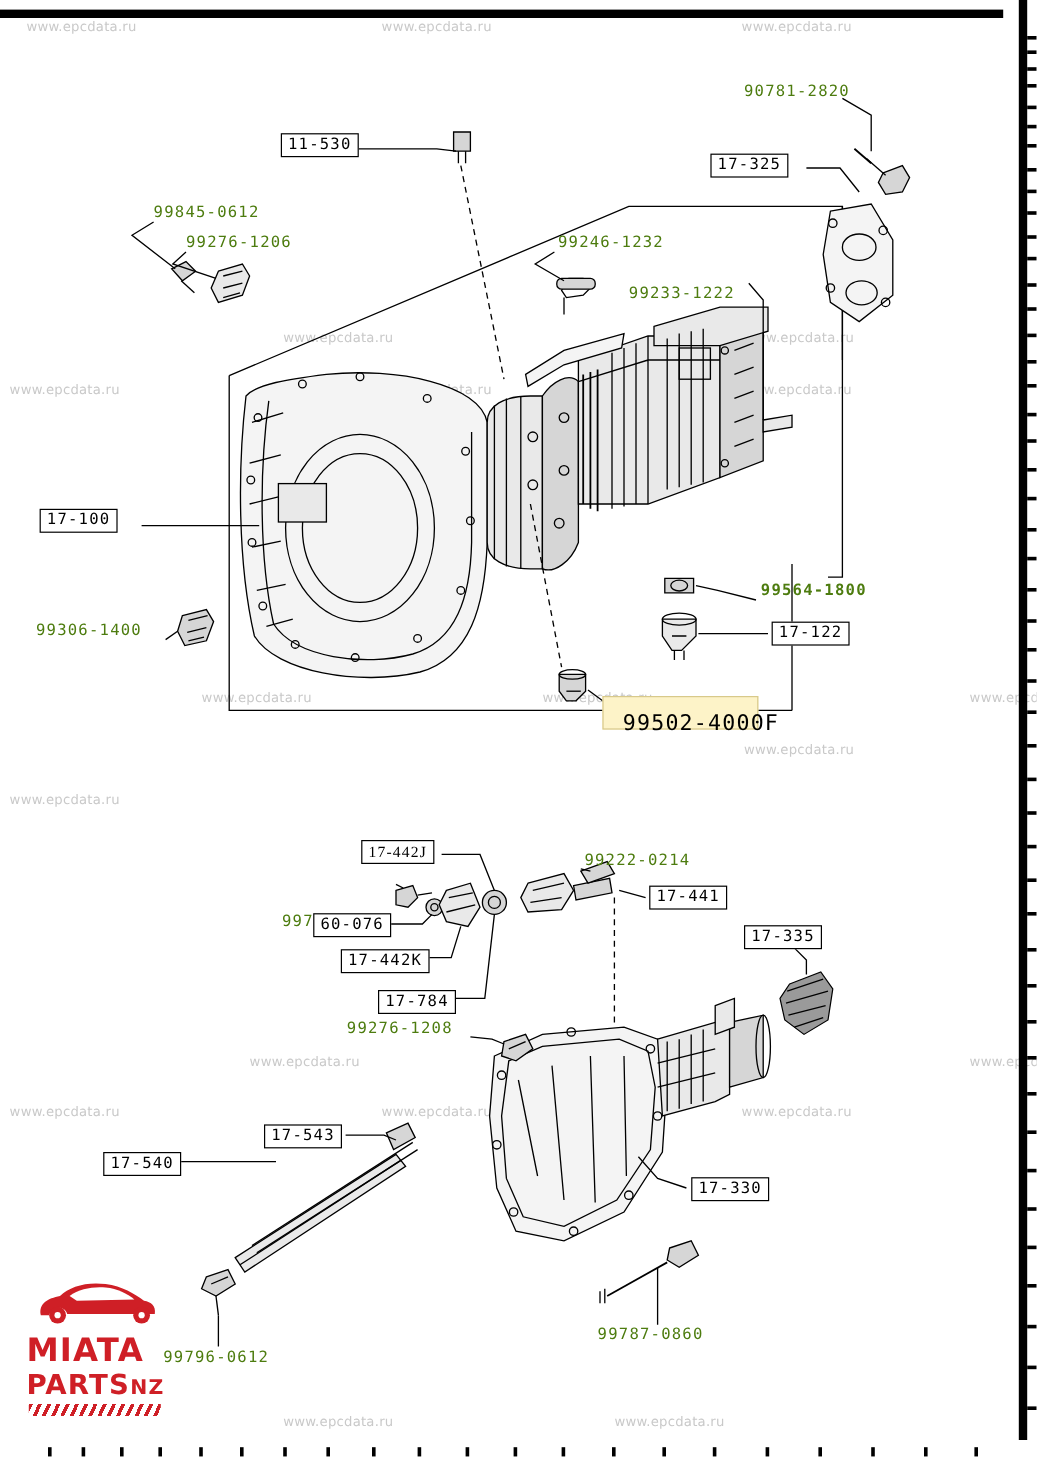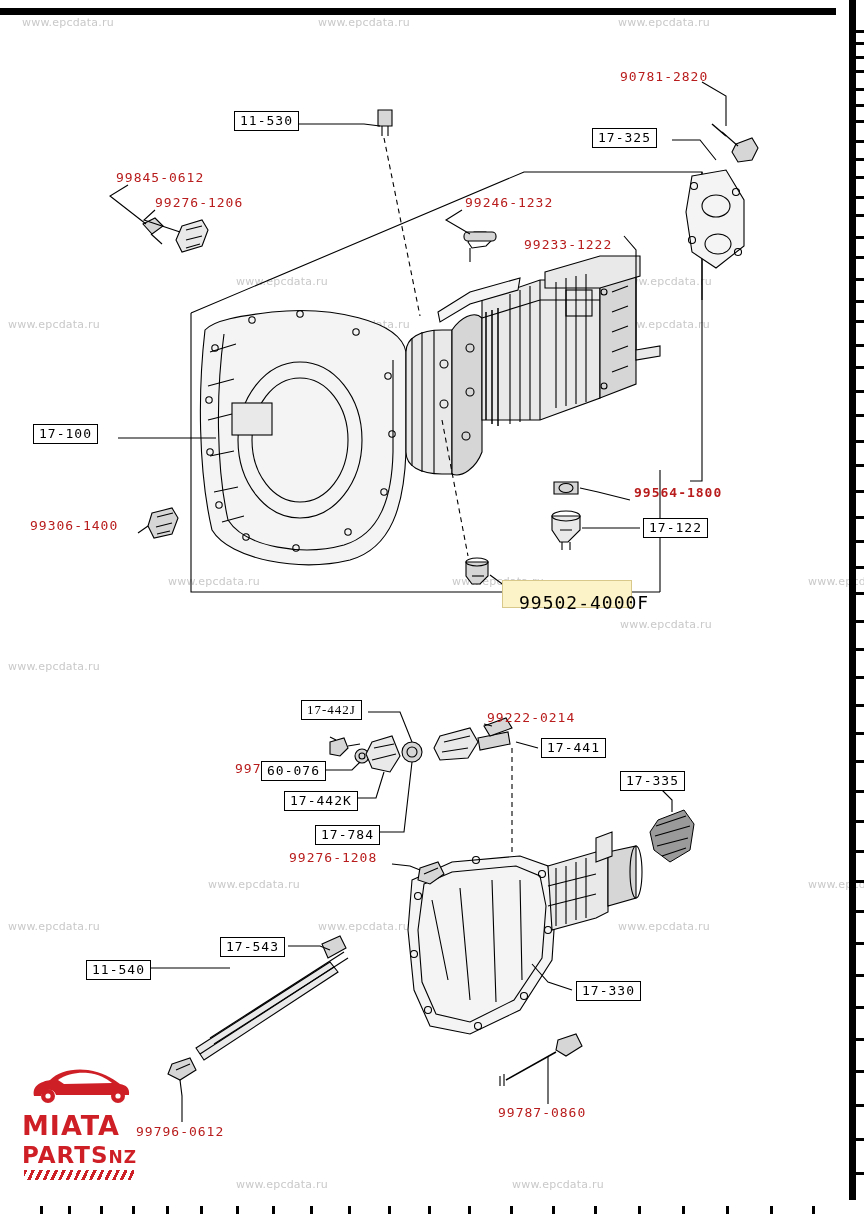--- a/index.html
+++ b/index.html
@@ -85,21 +85,21 @@
     color: #000;
     font-family: "DejaVu Sans Mono", monospace;
     font-size: 13px;
     letter-spacing: 1px;
     padding: 2px 5px 3px 5px;
     line-height: 13px;
     white-space: nowrap;
   }
   .plain {
     position: absolute;
-    color: #b91c1c;
+    color: #4d7c0f;
     font-family: "DejaVu Sans Mono", monospace;
     font-size: 13px;
     letter-spacing: 1px;
     white-space: nowrap;
     line-height: 14px;
   }
   .hl {
     position: absolute;
     background: #fdf3c8;
     border: 1px solid #d8c98a;
@@ -534,40 +534,40 @@
     </g>
   </svg>
 
   <div class="hl" style="left:502px; top:580px; width:128px; height:26px;"></div>
   <span class="hl-label" style="left:519px; top:592px;">99502-4000F</span>
 
   <div>
     <span class="plain" style="left:620px; top:70px;">90781-2820</span>
     <span class="box" style="left:234px; top:111px;">11-530</span>
     <span class="box" style="left:592px; top:128px;">17-325</span>
-    <span class="plain" style="left:116px; top:171px;">99845-0612</span>
+    <span class="plain" style="left:128px; top:171px;">99845-0612</span>
     <span class="plain" style="left:155px; top:196px;">99276-1206</span>
     <span class="plain" style="left:465px; top:196px;">99246-1232</span>
     <span class="plain" style="left:524px; top:222px;margin-top:16px;">99233-1222</span>
     <span class="box" style="left:33px;  top:424px;">17-100</span>
     <span class="plain" style="left:634px; top:486px;font-weight:bold;">99564-1800</span>
     <span class="box" style="left:643px; top:518px;">17-122</span>
     <span class="plain" style="left:30px;  top:519px;">99306-1400</span>
 
     <span class="box" style="left:301px; top:700px;font-family:Liberation Serif, serif;">17-442J</span>
     <span class="plain" style="left:487px; top:711px;">99222-0214</span>
     <span class="plain" style="left:235px; top:762px;">99796-0616</span>
     <span class="box" style="left:541px; top:738px;">17-441</span>
     <span class="box" style="left:261px; top:761px;">60-076</span>
     <span class="box" style="left:620px; top:771px;">17-335</span>
     <span class="box" style="left:284px; top:791px;">17-442K</span>
     <span class="box" style="left:315px; top:825px;">17-784</span>
     <span class="plain" style="left:289px; top:851px;">99276-1208</span>
     <span class="box" style="left:220px; top:937px;">17-543</span>
-    <span class="box" style="left:86px;  top:960px;">11-540</span>
+    <span class="box" style="left:86px;  top:960px;">17-540</span>
     <span class="box" style="left:576px; top:981px;">17-330</span>
     <span class="plain" style="left:498px; top:1106px;">99787-0860</span>
     <span class="plain" style="left:136px; top:1125px;">99796-0612</span>
   </div>
 
   <div class="logo">
     <svg class="car" viewBox="0 0 104 44">
       <path d="M6,34 C4,24 12,20 22,18 C30,10 44,6 60,8 C74,10 84,16 92,22
                C98,23 102,26 101,33 L96,33 C94,27 86,26 84,33 L28,33
                C26,26 16,26 13,34 Z" fill="#cf1f26"></path>

